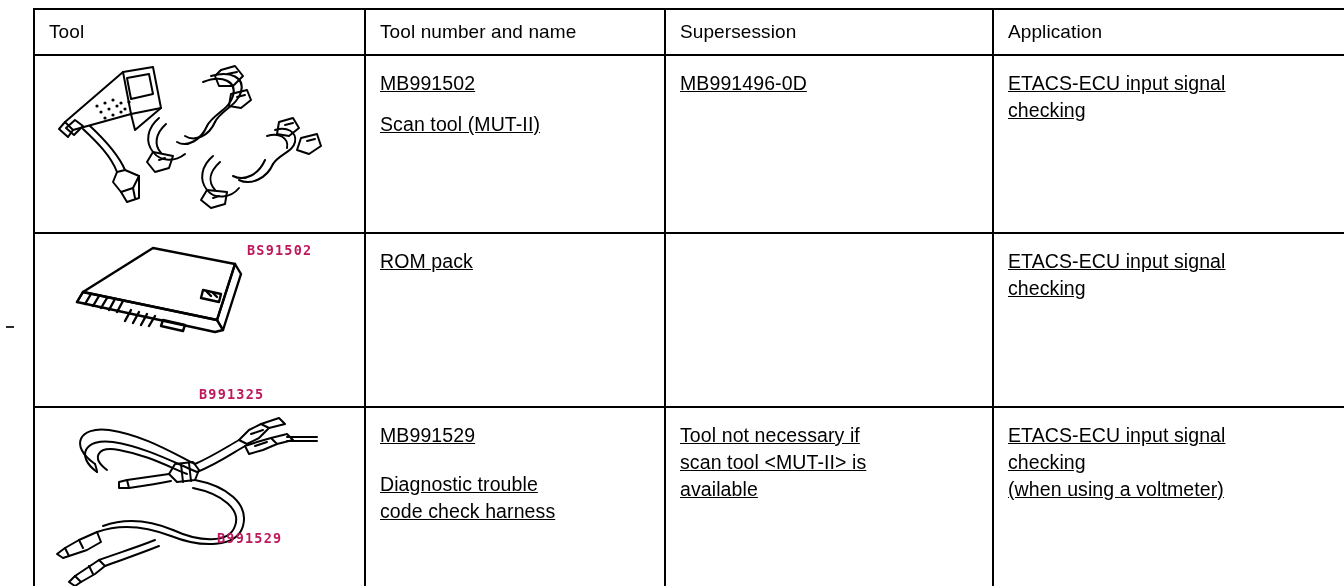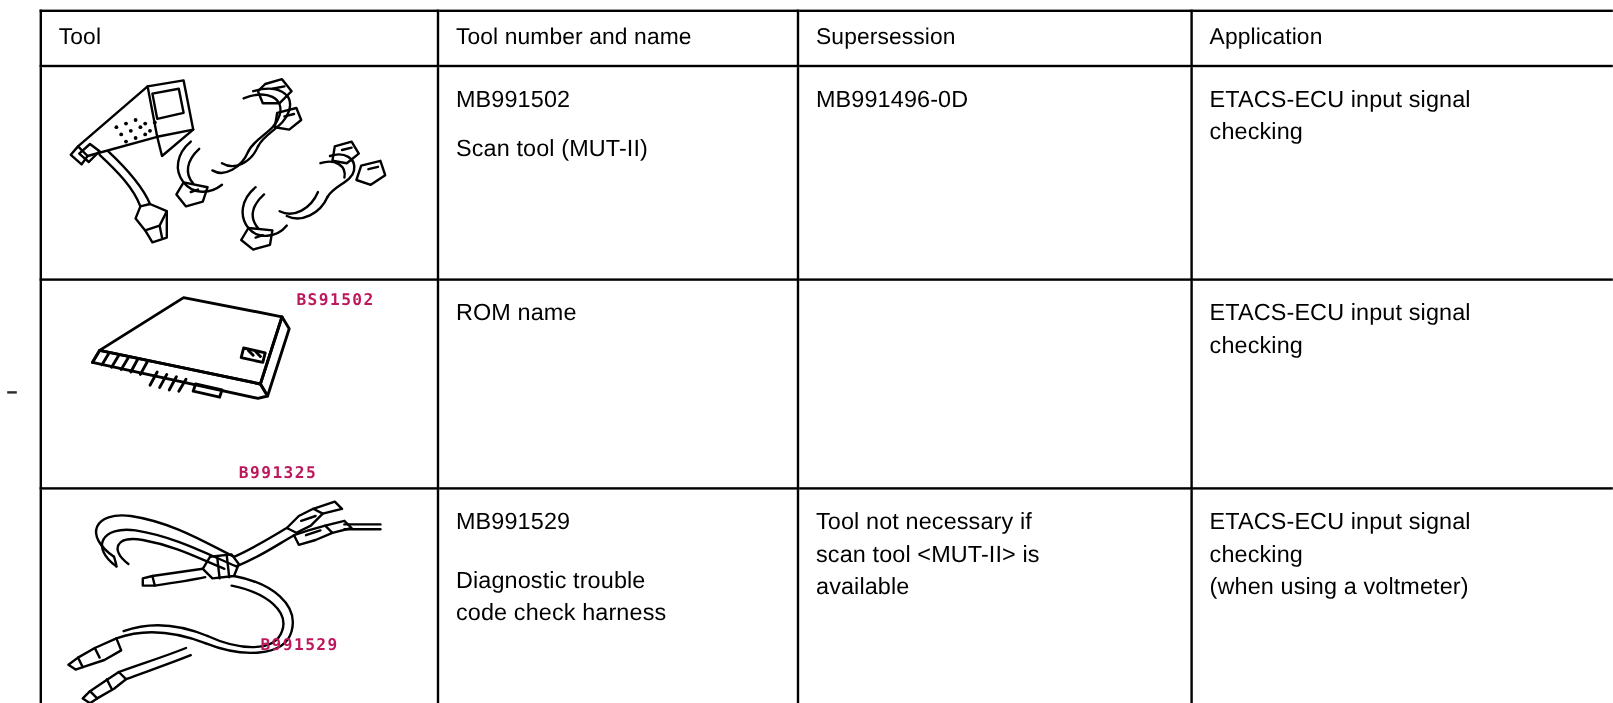--- a/index.html
+++ b/index.html
@@ -65,20 +65,21 @@
     font-weight: normal;
     font-size: 19px;
     padding: 0 0 0 14px;
     height: 44px;
     letter-spacing: 0.1px;
   }
 
   table.tool-table td {
     vertical-align: top;
     padding: 0;
+    text-decoration: underline;
   }
 
   .cell-text {
     padding: 14px 10px 10px 14px;
     font-size: 19.5px;
     line-height: 27px;
     letter-spacing: 0.1px;
     white-space: pre-line;
   }
 
@@ -243,21 +244,21 @@
                   <path d="M178 59 L182 63"></path>
 
                   <path d="M128 86 L150 91 L148 97 L126 92 Z"></path>
                 </g>
               </svg>
             </div>
             <div class="part-caption cap-rom">B991325</div>
           </div>
         </td>
         <td>
-          <div class="cell-text">ROM name</div>
+          <div class="cell-text">ROM pack</div>
           <div class="cell-text" style="padding-top:4px"></div>
         </td>
         <td>
           <div class="cell-text"></div>
         </td>
         <td>
           <div class="cell-text">ETACS-ECU input signal
 checking</div>
         </td>
       </tr>

